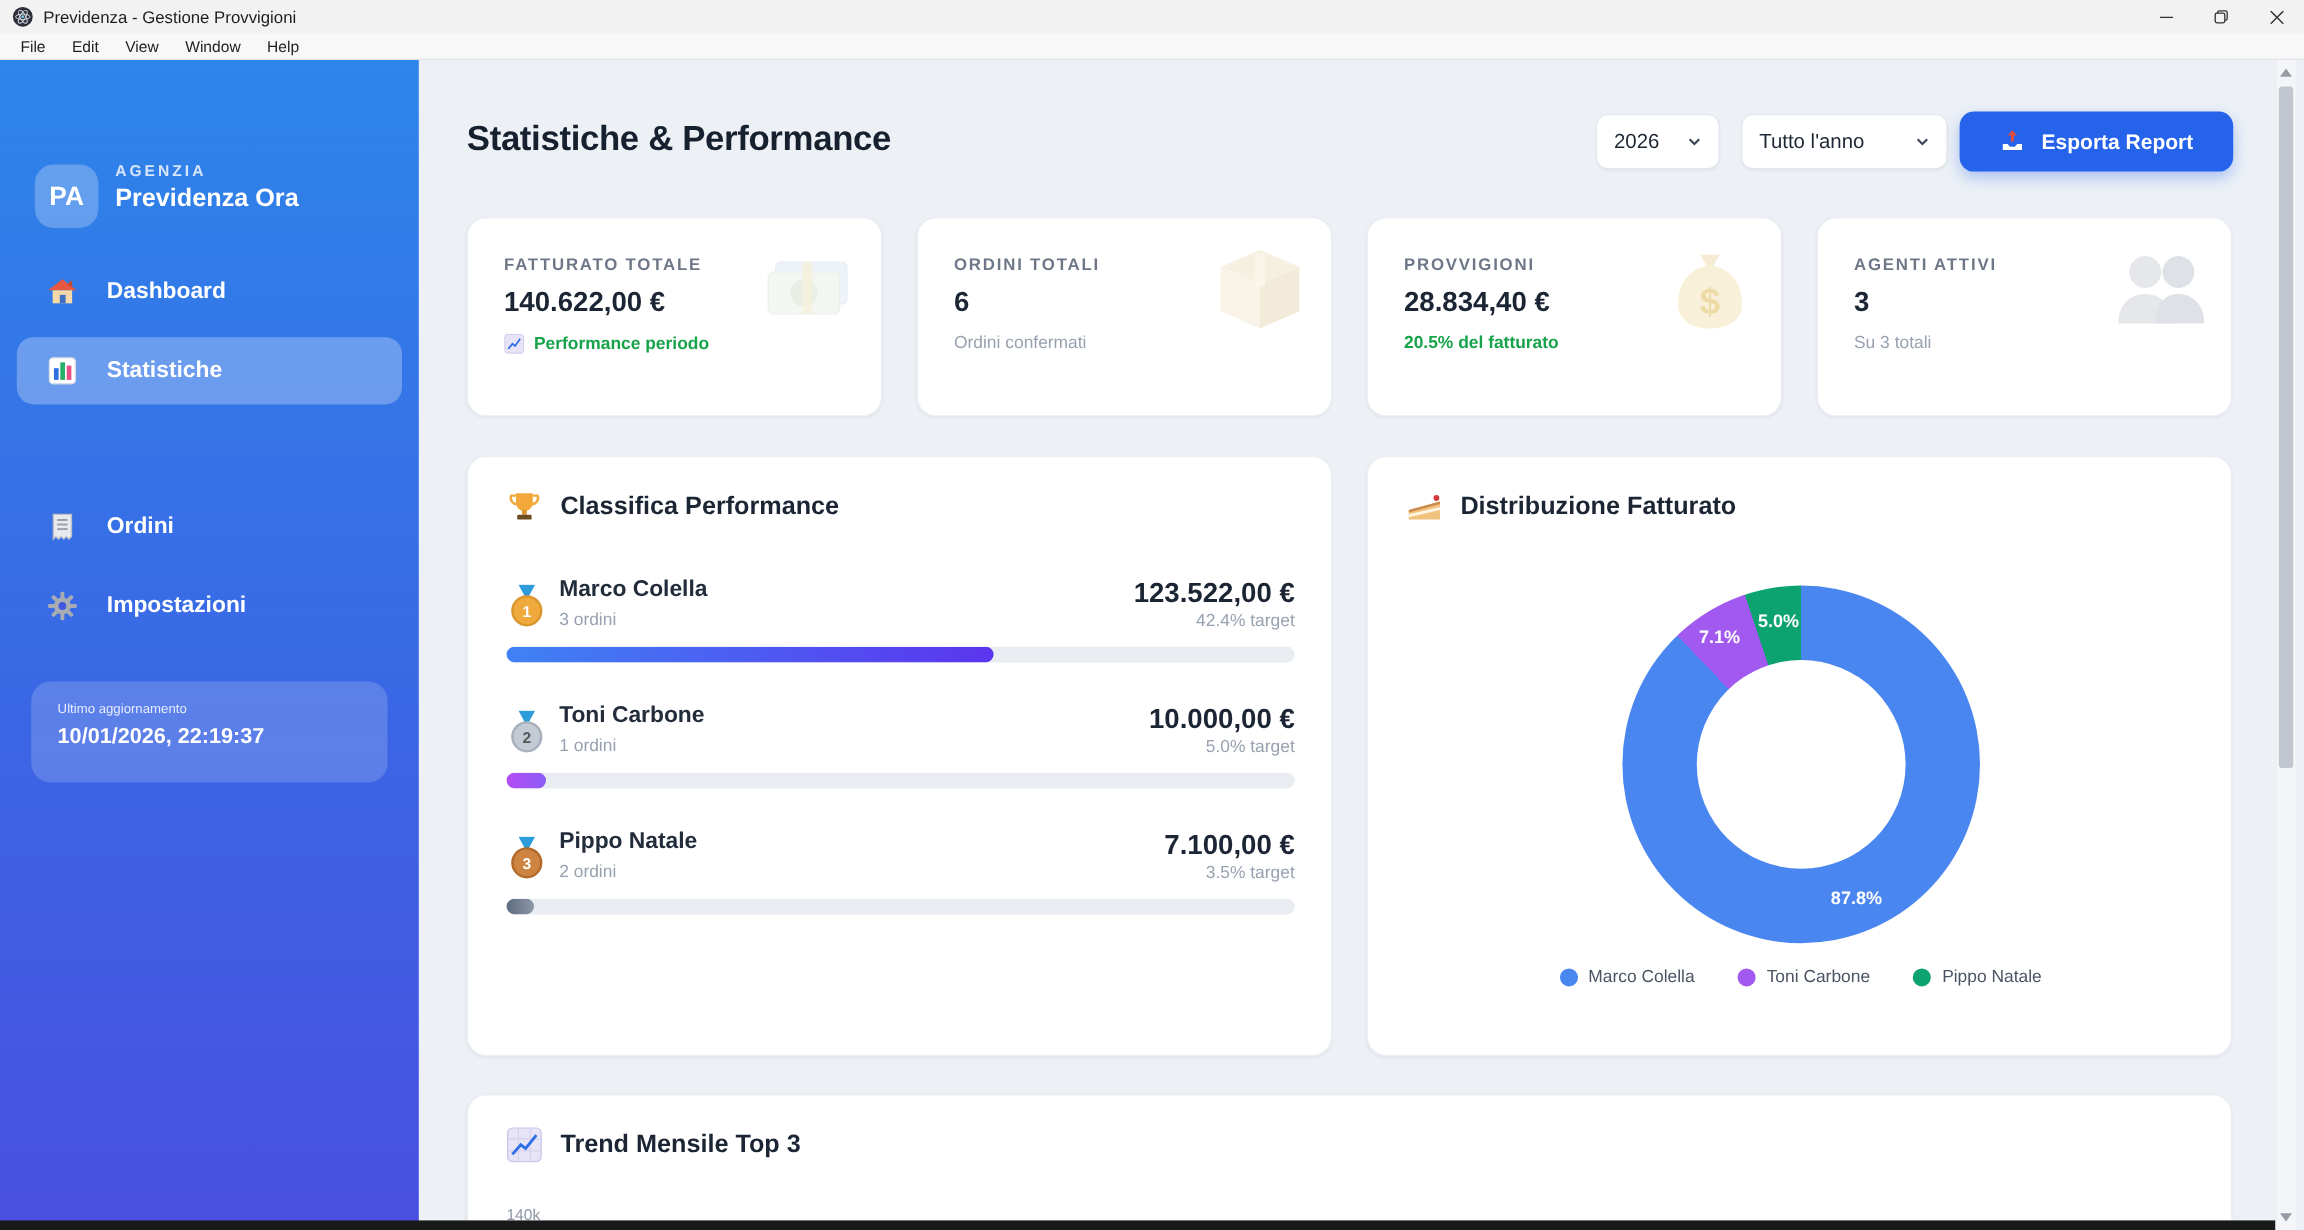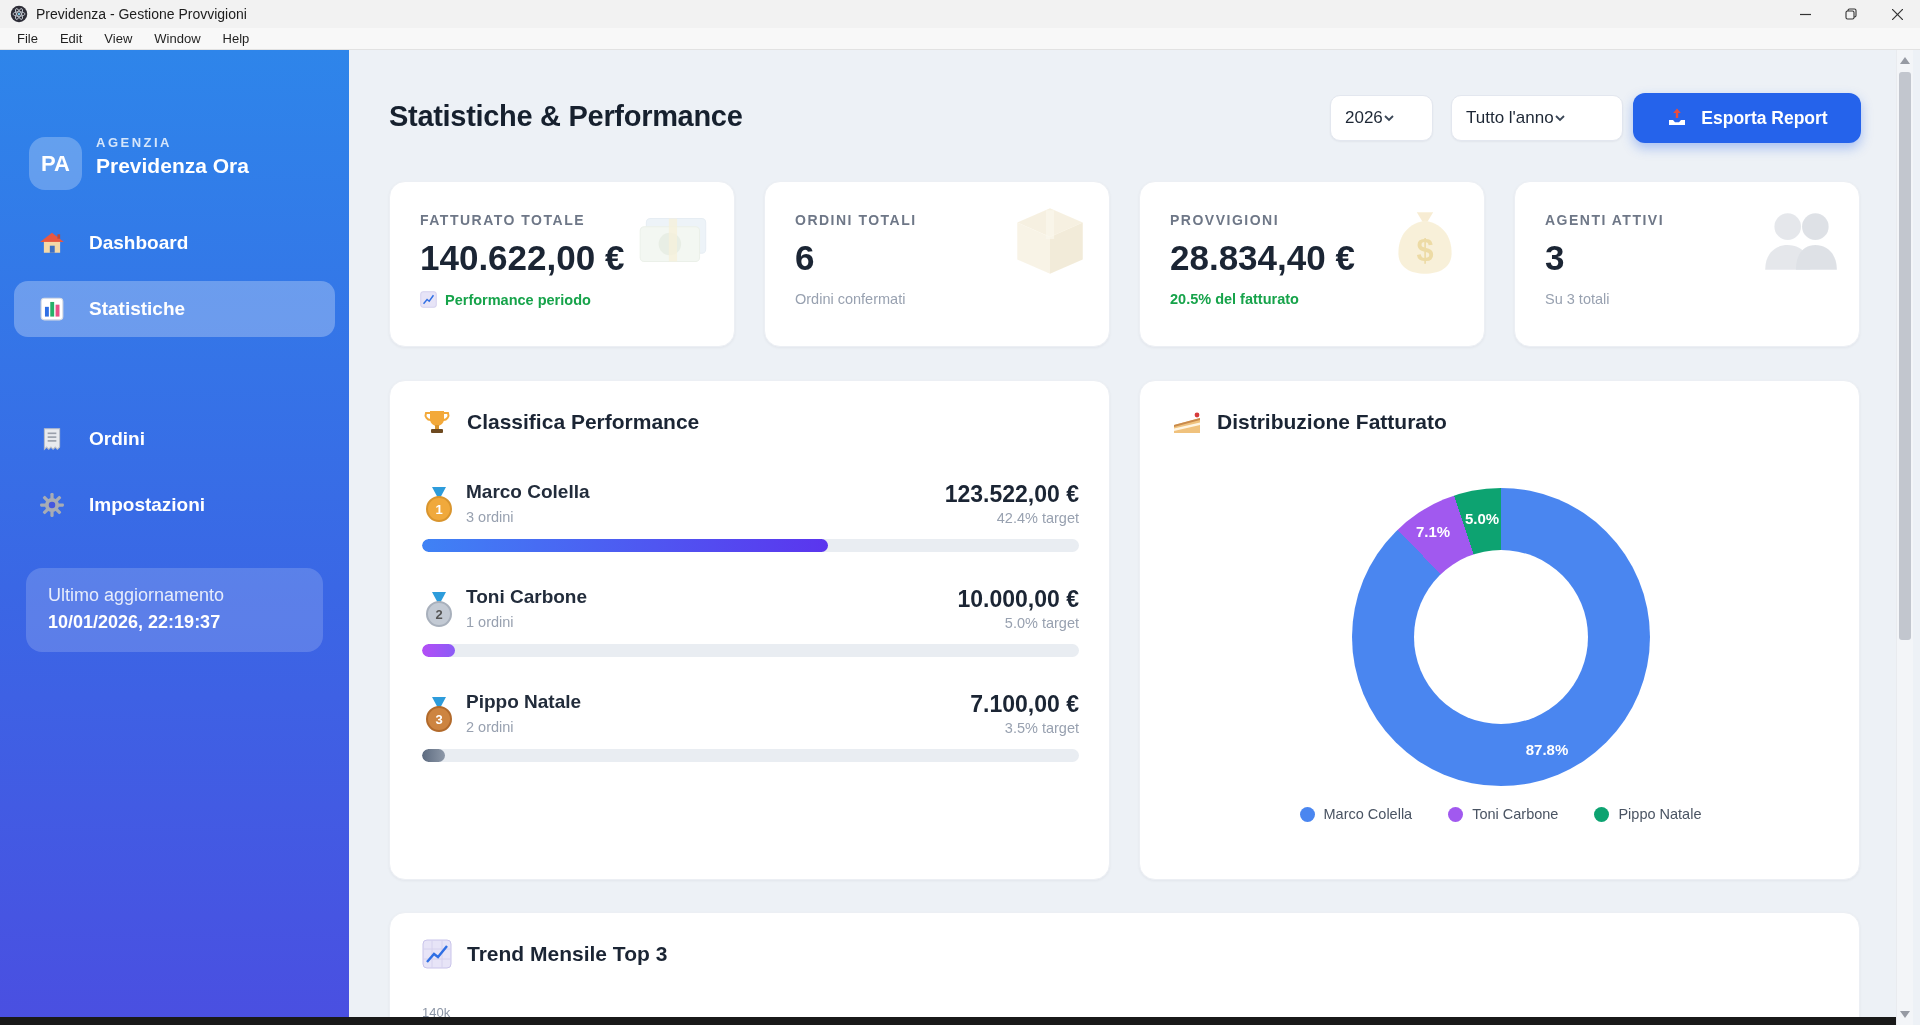--- a/index.html
+++ b/index.html
@@ -17,33 +17,33 @@
   
   .sidebar{left:0;top:50px;width:349px;height:975px;background:linear-gradient(180deg,#2e85ea 0%,#3a67e5 55%,#4a4fe1 100%);color:#fff;overflow:hidden}
   .logo-avatar{position:absolute;left:29px;top:87px;width:53px;height:53px;border-radius:16px;background:rgba(255,255,255,.25);display:flex;align-items:center;justify-content:center;font-size:22px;font-weight:bold;color:#fff}
   .agency-label{position:absolute;left:96px;top:85px;font-size:13px;font-weight:600;letter-spacing:2.5px;color:rgba(255,255,255,.8)}
   .agency-name{position:absolute;left:96px;top:104px;font-size:21px;font-weight:800;color:#fff}
   .nav-item{position:absolute;left:14px;width:321px;height:56px;border-radius:14px;display:flex;align-items:center;padding-left:25px;box-sizing:border-box;color:#fff}
   .nav-item.active{background:rgba(255,255,255,.28)}
   .nav-icon{width:26px;height:26px;margin-right:24px;flex:0 0 auto}
   .nav-label{font-size:19px;font-weight:bold}
   .update-box{position:absolute;left:26px;top:518px;width:297px;height:84px;background:rgba(255,255,255,.17);border-radius:16px;padding:17px 22px;box-sizing:border-box}
-  .update-label{font-size:18px;color:rgba(255,255,255,.85)}
+  .update-label{font-size:11px;color:rgba(255,255,255,.85)}
   .update-value{font-size:18px;font-weight:800;margin-top:6px}
   
   .page-title{left:389px;top:100px;font-size:29px;font-weight:800;color:#16202e;letter-spacing:-.3px}
-  .select{height:46px;background:#fff;border:1px solid #e3e7ef;border-radius:10px;display:flex;align-items:center;justify-content:flex-start;padding:0 14px;box-sizing:border-box;font-size:17px;color:#1d2735;box-shadow:0 1px 2px rgba(16,24,40,.05)}
+  .select{height:46px;background:#fff;border:1px solid #e3e7ef;border-radius:10px;display:flex;align-items:center;justify-content:space-between;padding:0 14px;box-sizing:border-box;font-size:17px;color:#1d2735;box-shadow:0 1px 2px rgba(16,24,40,.05)}
   .sel-year{left:1330px;top:95px;width:103px}
   .sel-period{left:1451px;top:95px;width:172px}
   .export-btn{left:1633px;top:93px;width:228px;height:50px;background:#2563eb;border-radius:12px;display:flex;align-items:center;justify-content:center;gap:13px;color:#fff;font-size:17.5px;font-weight:bold;box-shadow:0 5px 12px rgba(37,99,235,.35)}
   
   .card{position:absolute;background:#fff;border:1px solid #eceff4;border-radius:16px;box-shadow:0 1px 3px rgba(16,24,40,.05);box-sizing:border-box}
   .stat{top:181px;width:346px;height:166px;padding:30px 30px}
   .stat-label{font-size:14px;font-weight:700;color:#6e7787;letter-spacing:1.5px}
-  .stat-value{font-size:35px;font-weight:800;color:#1b2534;margin-top:10px}
+  .stat-value{font-size:23px;font-weight:800;color:#1b2534;margin-top:10px}
   .stat-sub{font-size:14.5px;margin-top:13px;display:flex;align-items:center;gap:8px}
   .sub-green{color:#16a34a;font-weight:700}
   .sub-gray{color:#98a1b0}
   .stat-bg{position:absolute;right:16px;top:16px;width:86px;height:86px;opacity:.5}
   
   .panel{top:380px;width:721px;height:500px}
   .panel-l{left:389px}.panel-r{left:1139px}
   .panel-title{position:absolute;left:32px;top:26px;display:flex;align-items:center;gap:15px;font-size:21px;font-weight:800;color:#1b2534}
   .ptitle-icon{width:30px;height:30px}
   

